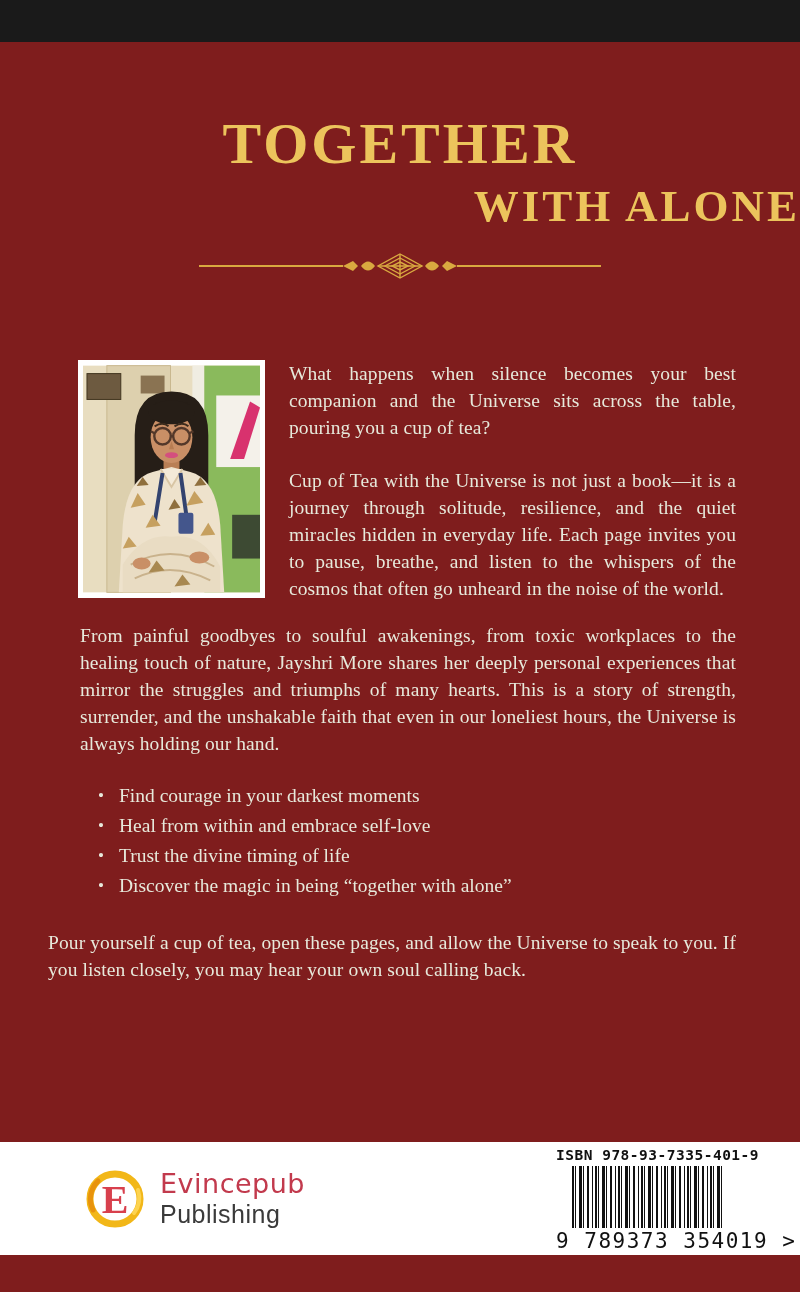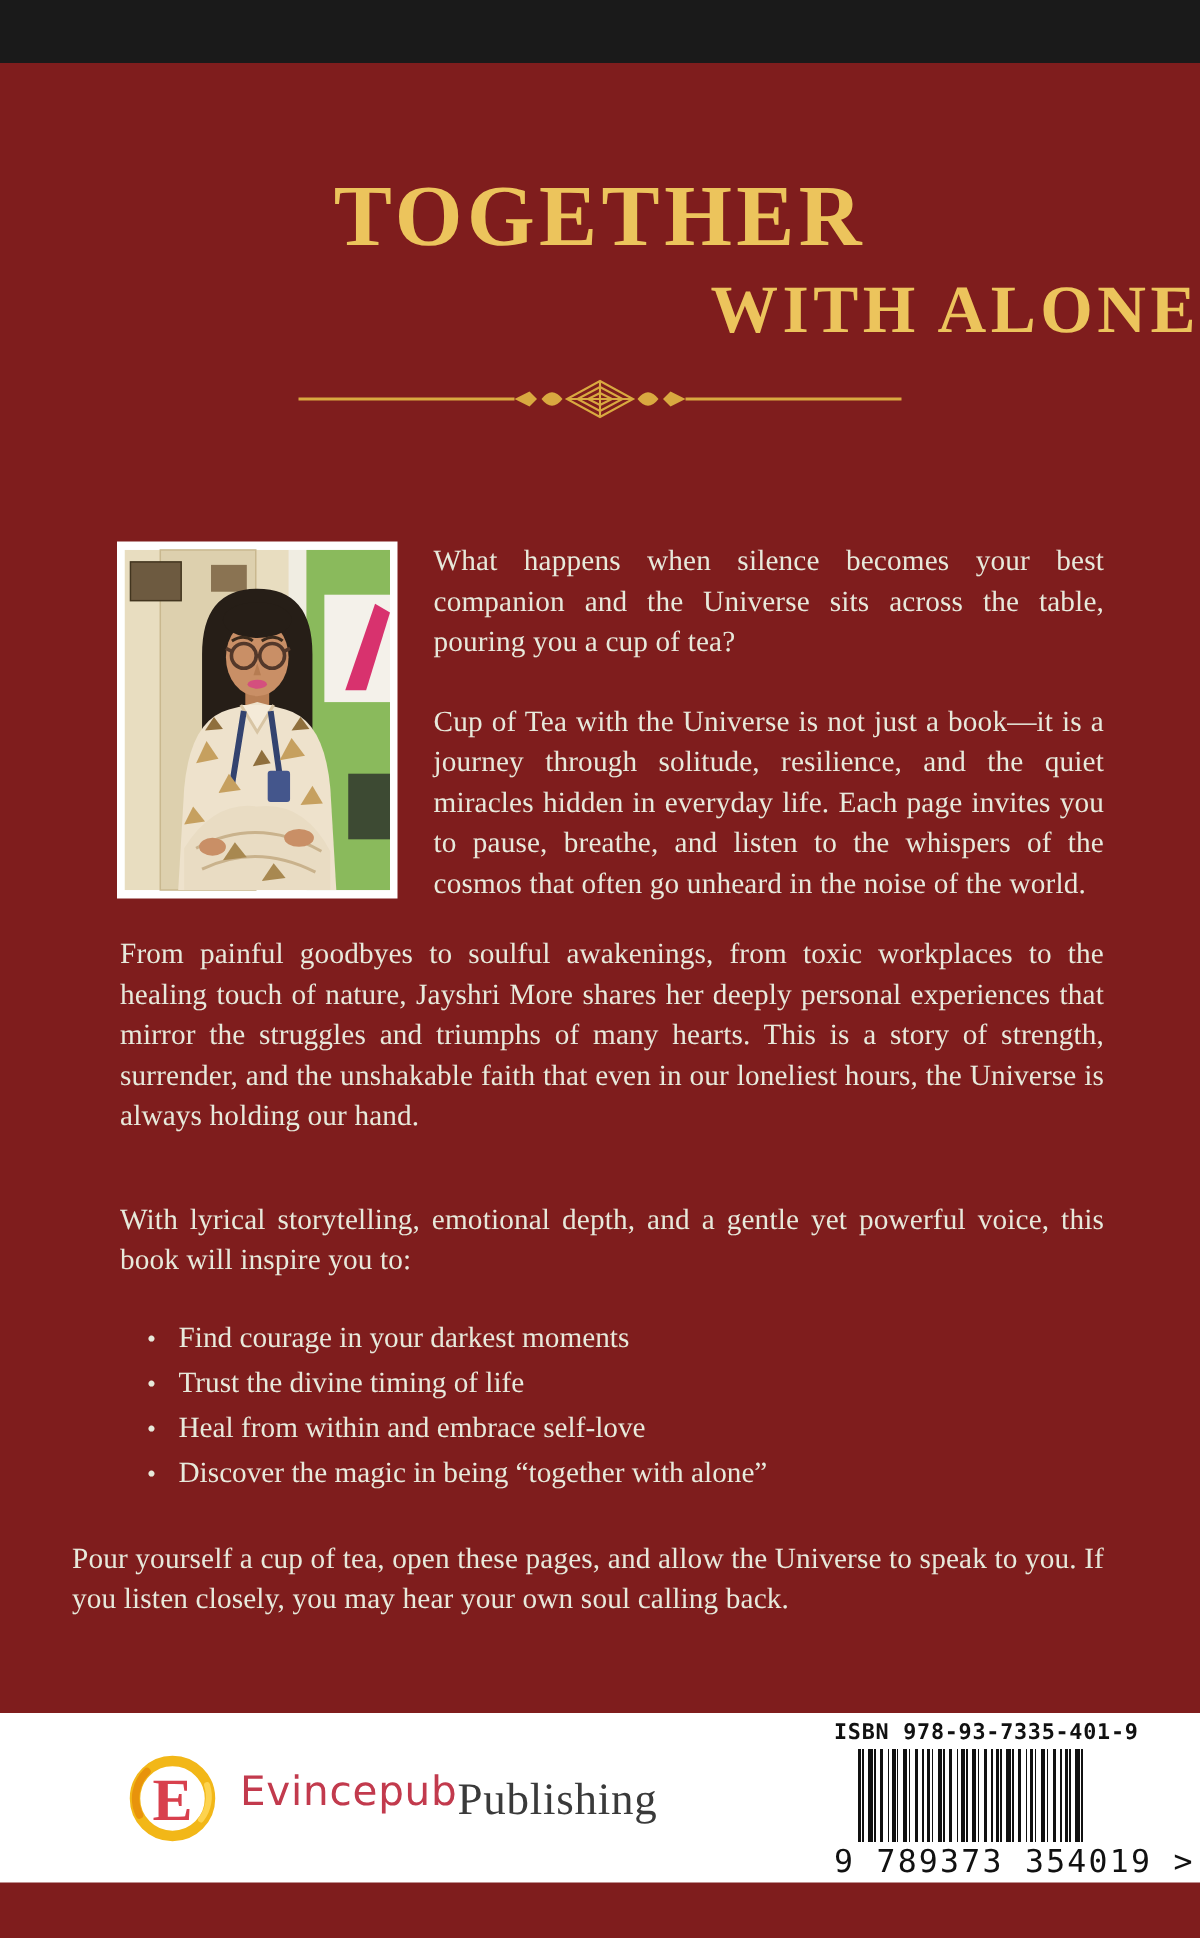--- a/index.html
+++ b/index.html
@@ -66,28 +66,28 @@
   }
   .publisher { display:flex; align-items:center; margin-left:84px; gap:14px; }
   .logo-ring { position:relative; width:62px; height:62px; }
   .logo-ring svg { display:block; }
   .logo-letter {
     position:absolute; left:0; top:0; width:62px; height:62px;
     display:flex; align-items:center; justify-content:center;
     color:#d8404d; font-family:"Liberation Serif", serif;
     font-weight:700; font-size:40px; padding-top:1px; box-sizing:border-box;
   }
-  .publisher-names { display:flex; flex-direction:row; line-height:1.05; }
+  .publisher-names { display:flex; flex-direction:column; line-height:1.05; }
   .publisher-name {
     font-family:"DejaVu Sans", sans-serif; font-weight:500;
     color:#c23a4d; font-size:27px; letter-spacing:0.5px;
   }
   .publisher-subtitle {
-    font-family:Liberation Serif, serif; font-weight:400;
-    color:#3a3a3a; font-size:30px; margin-top:3px; letter-spacing:0.5px;
+    font-family:Liberation Sans, sans-serif; font-weight:400;
+    color:#3a3a3a; font-size:25px; margin-top:3px; letter-spacing:0.5px;
   }
 
   .barcode-block {
     margin-right:62px; width:182px; text-align:left;
     background:#ffffff; padding-top:2px;
   }
   .isbn-label {
     font-family:"DejaVu Sans Mono", monospace; font-size:14.5px;
     font-weight:700; color:#111; letter-spacing:0.5px; white-space:nowrap;
   }
@@ -199,26 +199,25 @@
       </svg>
     </div>
     <div class="intro-col">
       <p class="body-text">What happens when silence becomes your best companion and the Universe sits across the table, pouring you a cup of tea?</p>
       <p class="body-text">Cup of Tea with the Universe is not just a book—it is a journey through solitude, resilience, and the quiet miracles hidden in everyday life. Each page invites you to pause, breathe, and listen to the whispers of the cosmos that often go unheard in the noise of the world.</p>
     </div>
   </div>
 
   <p class="body-text page-pad para-3">From painful goodbyes to soulful awakenings, from toxic workplaces to the healing touch of nature, Jayshri More shares her deeply personal experiences that mirror the struggles and triumphs of many hearts. This is a story of strength, surrender, and the unshakable faith that even in our loneliest hours, the Universe is always holding our hand.</p>
 
-  <p class="body-text page-pad para-4">With lyrical storytelling, emotional depth, and a gentle yet powerful voice, this book will inspire you to:</p>
 
   <ul class="benefits">
     <li><span>Find courage in your darkest moments</span></li>
+    <li><span>Heal from within and embrace self-love</span></li>
     <li><span>Trust the divine timing of life</span></li>
-    <li><span>Heal from within and embrace self-love</span></li>
     <li><span>Discover the magic in being “together with alone”</span></li>
   </ul>
 
   <p class="body-text page-pad closing">Pour yourself a cup of tea, open these pages, and allow the Universe to speak to you. If you listen closely, you may hear your own soul calling back.</p>
 
   <div class="footer-bar">
     <div class="publisher">
       <div class="logo-ring">
         <svg width="62" height="62" viewBox="0 0 62 62">
           <circle cx="31" cy="31" r="25" fill="none" stroke="#f2b718" stroke-width="7"></circle>

